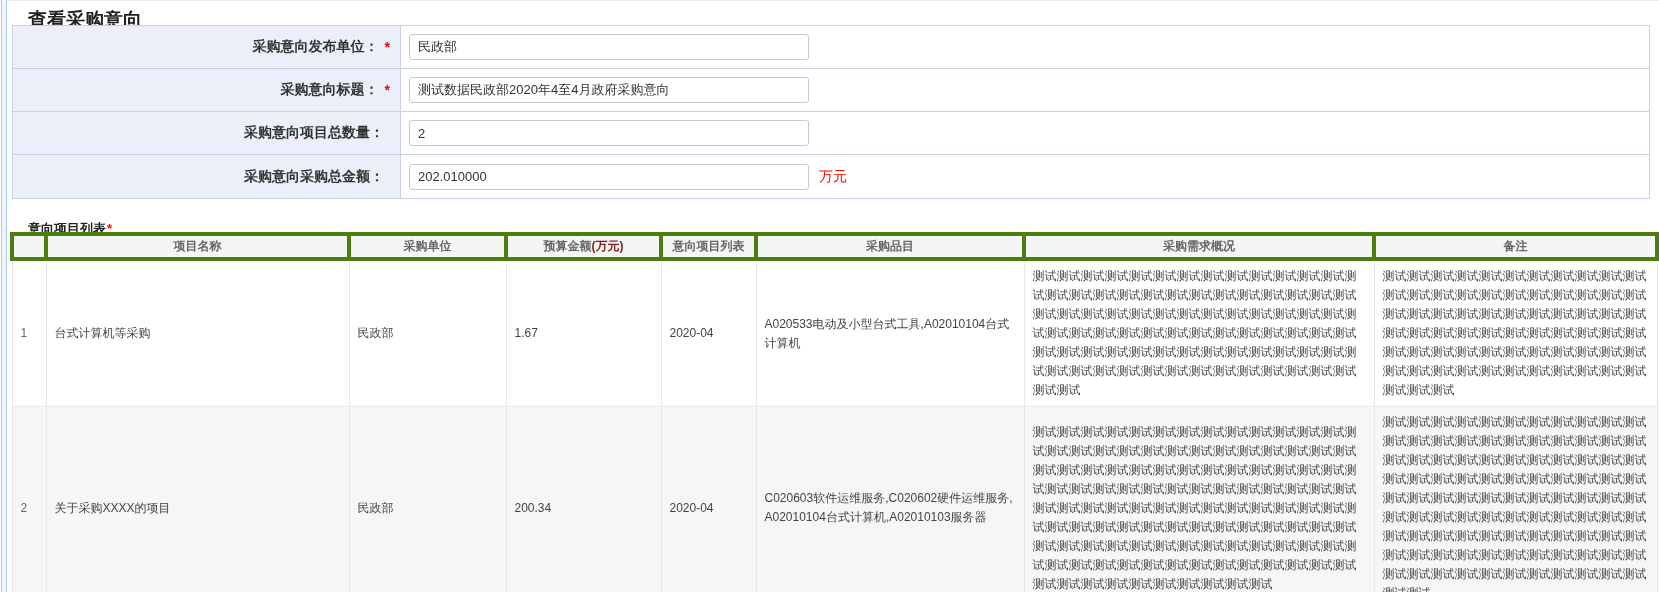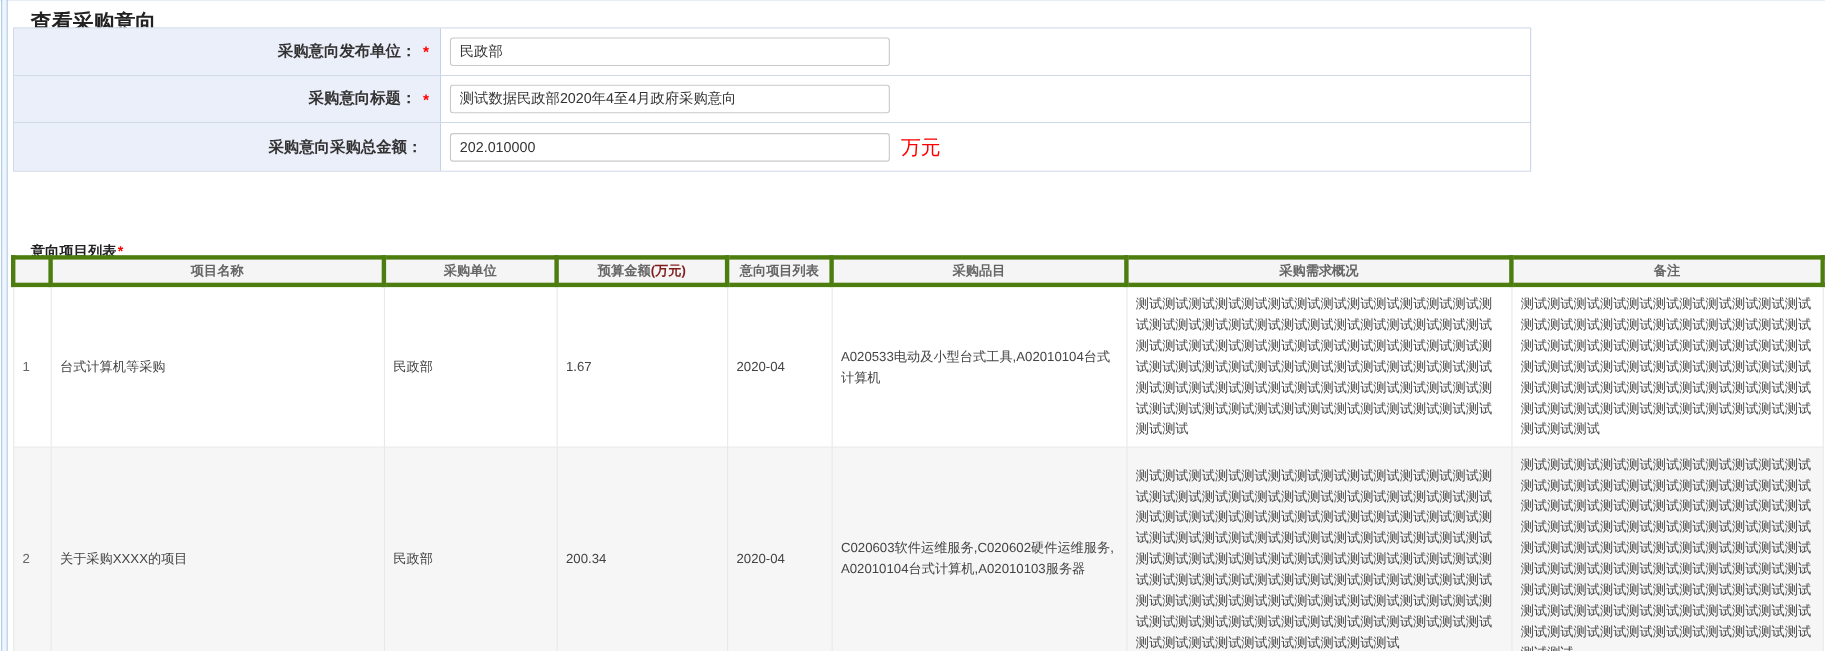--- a/index.html
+++ b/index.html
@@ -15,38 +15,38 @@
   .edge-fill { position:absolute; left:2px; top:0; height:592px; width:4px; background:#eef5fc; }
   .edge2 { position:absolute; left:6px; top:0; height:592px; width:1px; background:#aac8e8; }
 
   .page-title {
     position:absolute; left:28px; top:7px;
     font-size:19px; font-weight:bold; color:#222;
   }
 
   
   .form-box {
-    position:absolute; left:12px; top:25px; width:1380px;
+    position:absolute; left:12px; top:25px; width:1638px;
     border:1px solid #c6d1e3; background:#fff;
   }
   .form-row { display:flex; height:43px; border-bottom:1px solid #c6d1e3; }
   .form-row:last-child { border-bottom:none; }
   .form-label {
     width:388px; background:#ebeff9; border-right:1px solid #c6d1e3;
     display:flex; align-items:center; justify-content:flex-end;
     padding-right:10px; font-size:14px; font-weight:bold; color:#333;
     white-space:nowrap;
   }
   .req { color:#ff0000; margin-left:6px; font-weight:bold; font-size:14px; }
   .form-field { flex:1; display:flex; align-items:center; padding-left:8px; background:#fff; }
   input.text {
     width:400px; height:26px; border:1px solid #c9c9c9; border-radius:3px;
     padding:0 8px; font-size:13px; color:#333; font-family:inherit; background:#fff;
   }
-  .unit { color:#ff0000; font-size:18px; margin-left:10px; }
+  .unit { color:#ff0000; font-size:14px; margin-left:10px; }
 
   
   .list-title {
     position:absolute; left:28px; top:206px;
     font-size:13px; font-weight:bold; color:#222;margin-top:14px;
   }
   .list-title .req { margin-left:1px; font-size:13px; }
 
   table.grid {
     position:absolute; left:10px; top:232px; width:1645px;
@@ -88,20 +88,29 @@
       <input class="text" type="text" value="民政部" style="">
     </div>
   </div>
   <div class="form-row">
     <div class="form-label">
       <span>采购意向标题：</span>
       <span class="req">*</span>
     </div>
     <div class="form-field">
       <input class="text" type="text" value="测试数据民政部2020年4至4月政府采购意向" style="">
+    </div>
+  </div>
+  <div class="form-row">
+    <div class="form-label">
+      <span>采购意向项目总数量：</span>
+      <span class="req"></span>
+    </div>
+    <div class="form-field">
+      <input class="text" type="text" value="2" style="">
     </div>
   </div>
   <div class="form-row">
     <div class="form-label">
       <span>采购意向采购总金额：</span>
       <span class="req"></span>
     </div>
     <div class="form-field">
       <input class="text" type="text" value="202.010000" style="">
       <span class="unit">万元</span>

